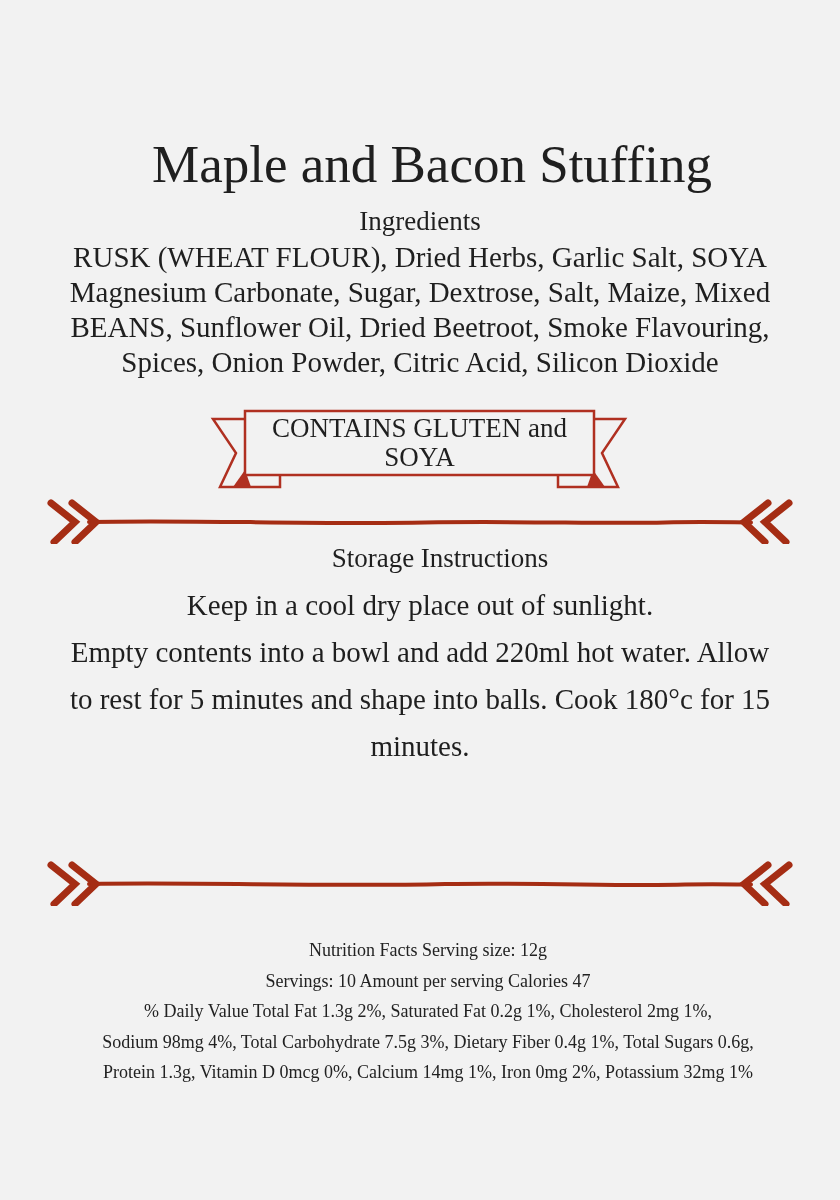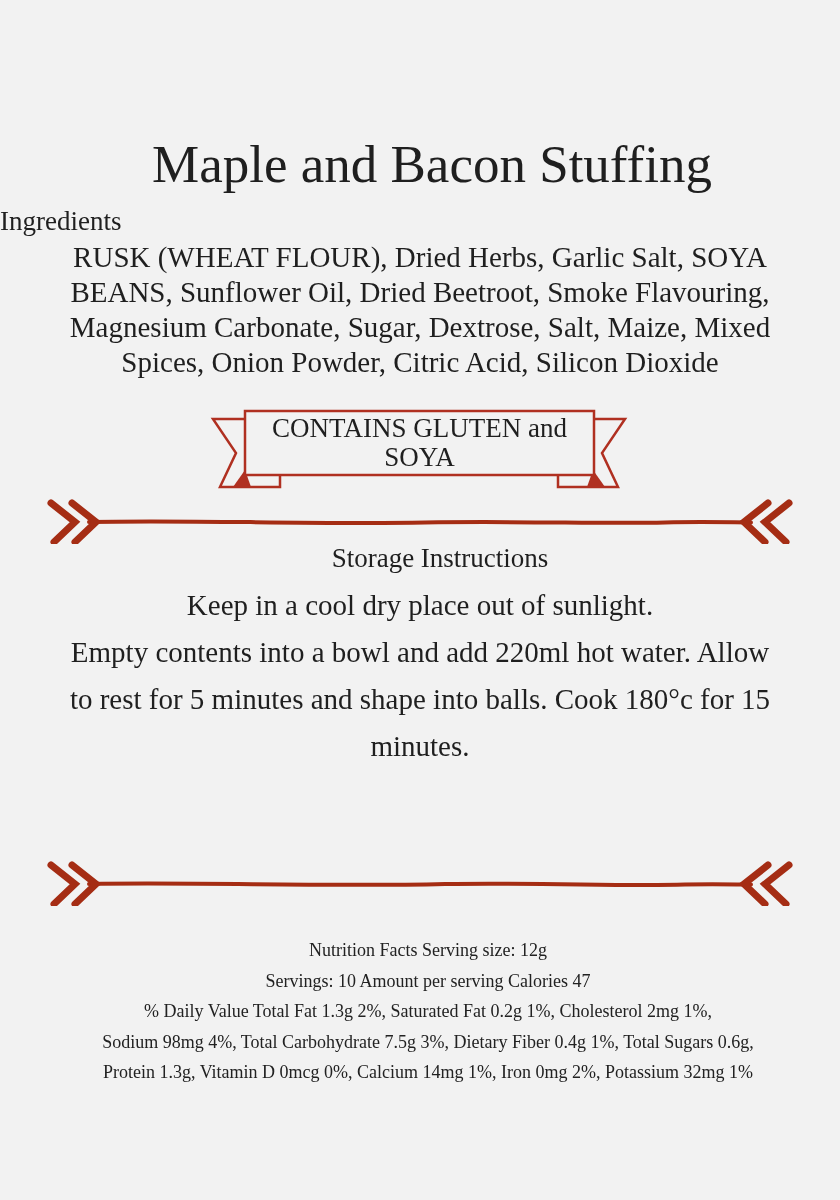--- a/index.html
+++ b/index.html
@@ -14,21 +14,21 @@
   .label { position: absolute; inset: 0; }
 
   .page-title {
     position: absolute; top: 118px; left: 0; width: 840px; height: 68px;
     font-size: 53px; line-height: 68px; text-align: center;
     font-weight: normal; margin: 12px; white-space: nowrap;
   }
 
   .sec-heading {
     position: absolute; left: 0; width: 840px;
-    font-size: 27px; line-height: 34px; text-align: left; white-space: nowrap;
+    font-size: 27px; line-height: 34px; text-align: center; white-space: nowrap;
   }
   .ingredients-heading { top: 204px; }
 
   .ingredients-lines {
     position: absolute; top: 240px; left: 0; width: 840px;
     font-size: 29px; line-height: 35px; text-align: center;
   }
   .ingredients-lines .line { white-space: nowrap; }
 
   
@@ -63,22 +63,22 @@
 <body>
 
 <div class="label">
 
   <h1 class="page-title">Maple and Bacon Stuffing</h1>
 
   <div class="sec-heading ingredients-heading">Ingredients</div>
 
   <div class="ingredients-lines">
     <div class="line">RUSK (WHEAT FLOUR), Dried Herbs, Garlic Salt, SOYA</div>
+    <div class="line">Magnesium Carbonate, Sugar, Dextrose, Salt, Maize, Mixed</div>
     <div class="line">BEANS, Sunflower Oil, Dried Beetroot, Smoke Flavouring,</div>
-    <div class="line">Magnesium Carbonate, Sugar, Dextrose, Salt, Maize, Mixed</div>
     <div class="line">Spices, Onion Powder, Citric Acid, Silicon Dioxide</div>
   </div>
 
   <div class="banner">
     <svg width="420" height="92" viewBox="0 0 420 92">
 
       <polygon points="3,15 70,15 70,83 10,83 26,49" fill="#f2f2f2" stroke="#b03021" stroke-width="2.5"></polygon>
 
       <polygon points="415,15 348,15 348,83 408,83 392,49" fill="#f2f2f2" stroke="#b03021" stroke-width="2.5"></polygon>
 

